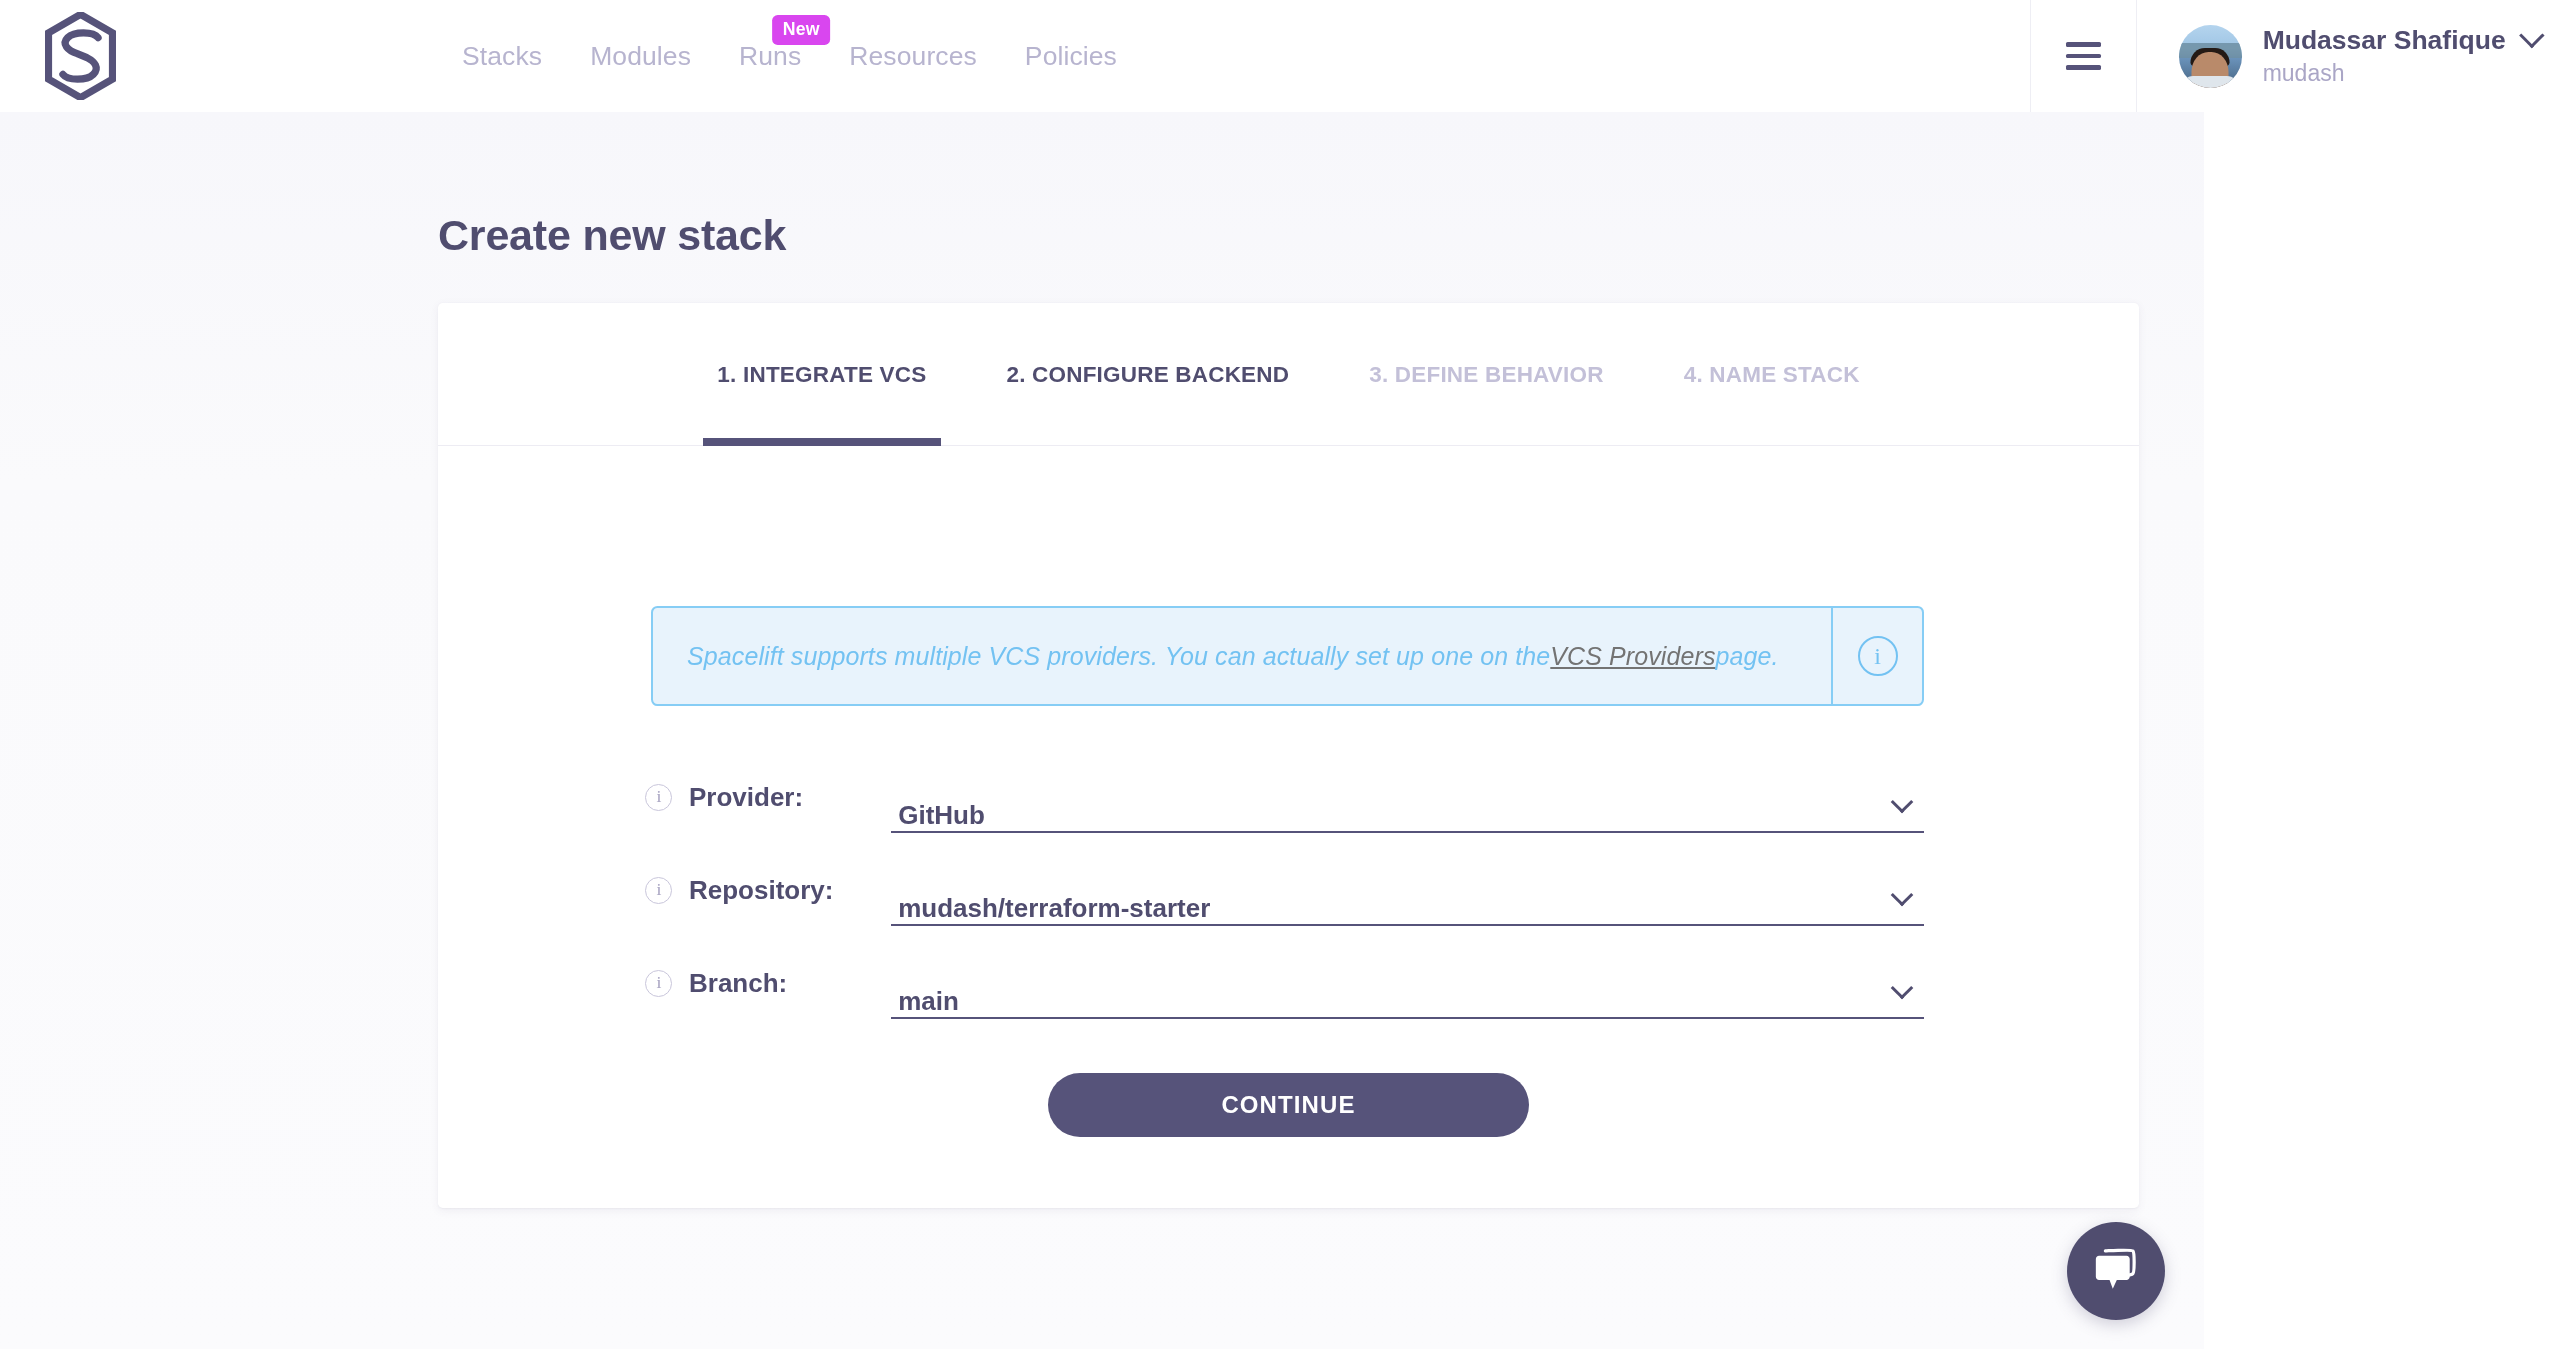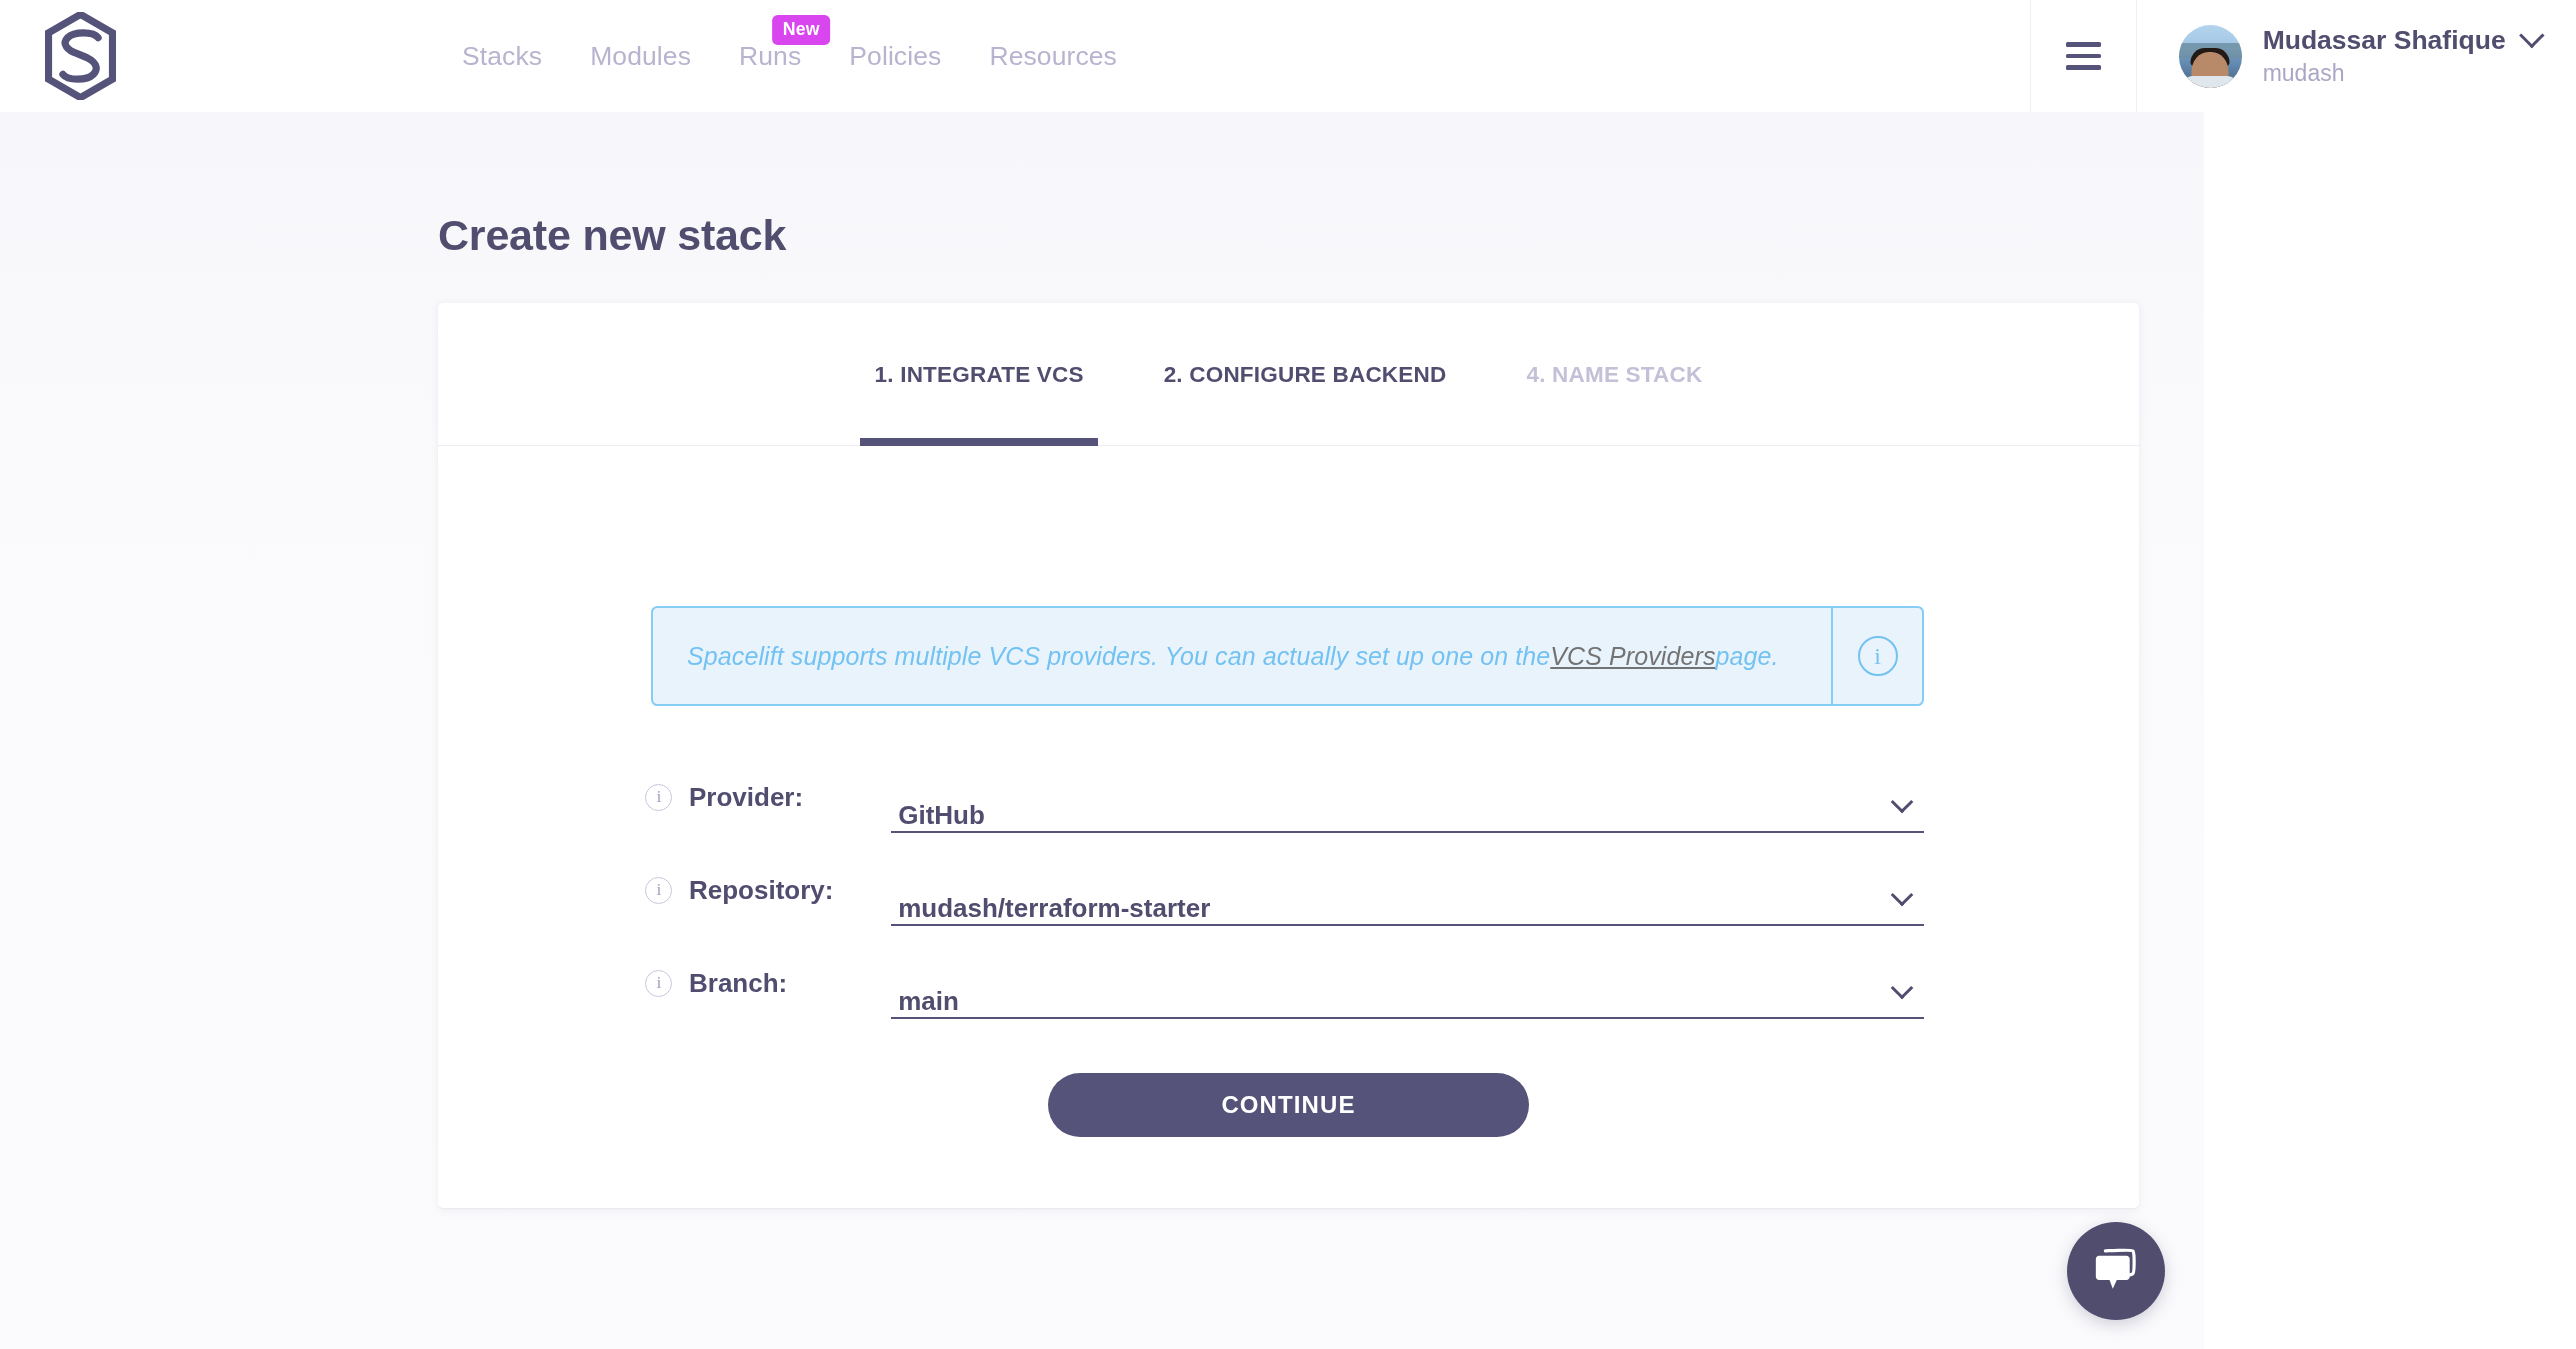--- a/index.html
+++ b/index.html
@@ -388,24 +388,24 @@
       <span>Stacks</span>
     </div>
     <div class="nav-item">
       <span>Modules</span>
     </div>
     <div class="nav-item has-badge">
       <span class="new-badge">New</span>
       <span>Runs</span>
     </div>
     <div class="nav-item">
+      <span>Resources</span>
+    </div>
+    <div class="nav-item">
       <span>Policies</span>
-    </div>
-    <div class="nav-item">
-      <span>Resources</span>
     </div>
   </nav>
 
   <div class="topbar-spacer"></div>
 
   <div class="hamburger-cell">
     <div class="hamburger">
       <span></span>
         <span></span>
         <span></span>
@@ -433,20 +433,23 @@
 
   <h1 class="page-title">Create new stack</h1>
 
   <div class="card">
     <div class="tabs">
       <div class="tab active">
         <span>1. INTEGRATE VCS</span>
       </div>
       <div class="tab">
         <span>2. CONFIGURE BACKEND</span>
+      </div>
+      <div class="tab disabled">
+        <span>3. DEFINE BEHAVIOR</span>
       </div>
       <div class="tab disabled">
         <span>4. NAME STACK</span>
       </div>
     </div>
   </div>
 
   <div class="banner">
     <div class="banner-text">
       <span>Spacelift supports multiple VCS providers. You can actually set up one on the </span>

